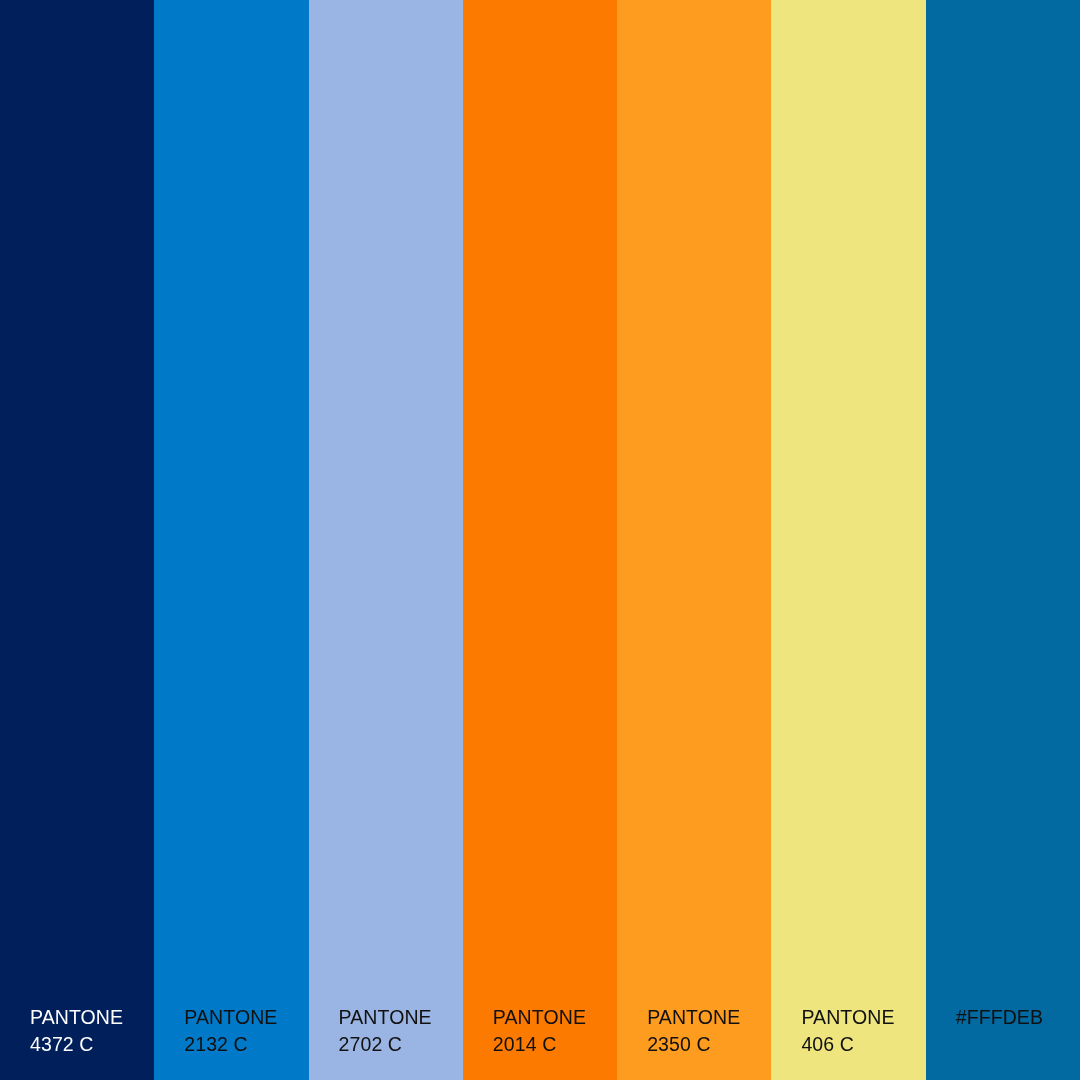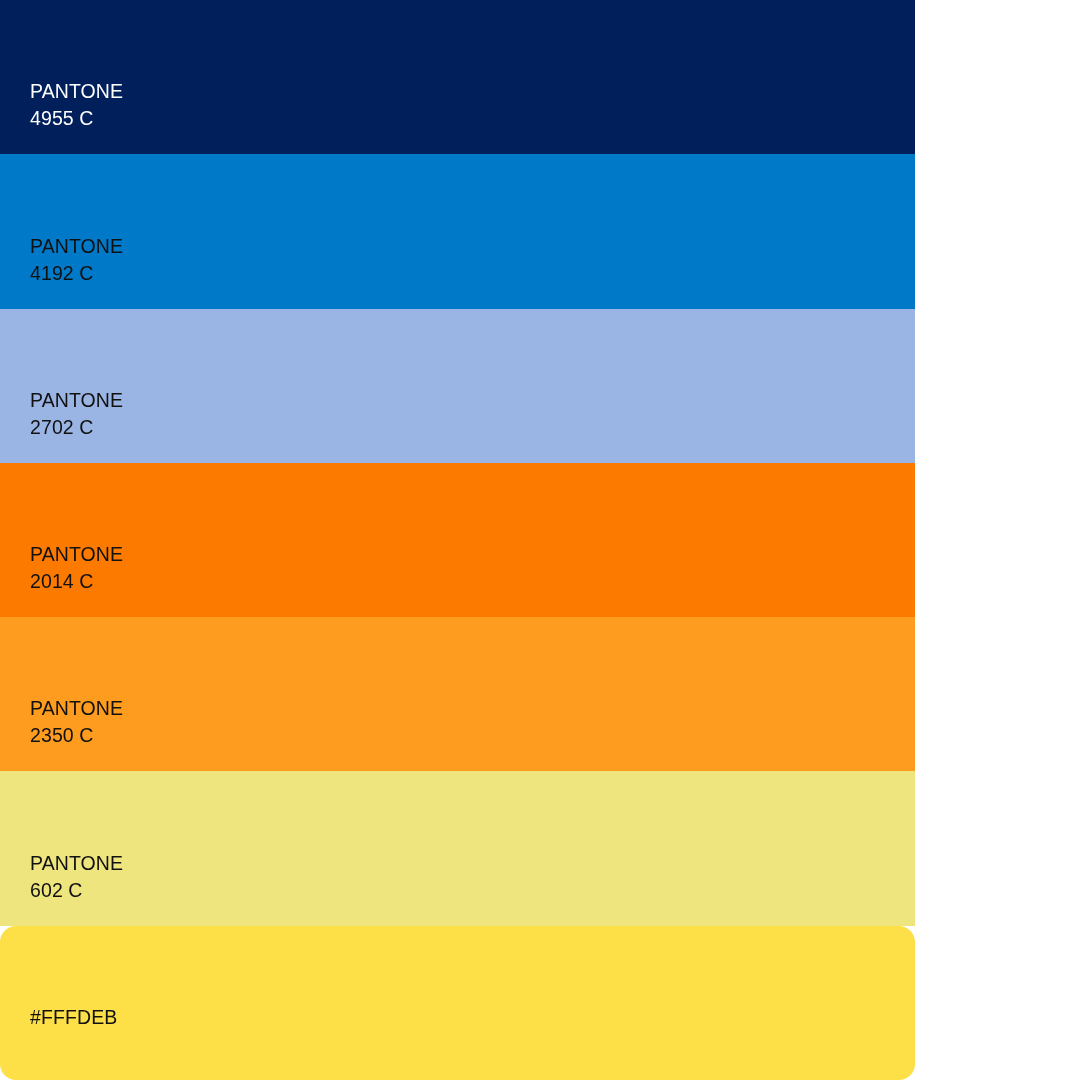--- a/index.html
+++ b/index.html
@@ -10,22 +10,22 @@
   }
   body {
     width: 1080px;
     height: 1080px;
     overflow: hidden;
     font-family: "Liberation Sans", sans-serif;
   }
 
   #palette {
     display: flex;
-    flex-direction: column;
-    width: 915px;
+    flex-direction: row;
+    width: 1080px;
     height: 1080px;
     align-items: stretch;
     text-decoration: underline;
   }
 
   .swatch {
     flex: 1 1 0;
     position: relative;
     height: 100%;
     box-sizing: border-box;
@@ -57,28 +57,28 @@
   .label-dark  { color: #111111; }
 </style>
 </head>
 <body>
 
 <div id="palette">
 
   <div class="swatch" style="background-color: rgb(0, 31, 91);">
     <div class="swatch-label label-light" style="color: rgb(255, 255, 255);">
       <span class="label-line">PANTONE</span>
-      <span class="label-line">4955 C</span>
+      <span class="label-line">4372 C</span>
     </div>
   </div>
 
   <div class="swatch" style="background-color: rgb(0, 121, 200);">
     <div class="swatch-label label-dark" style="color: rgb(17, 17, 17);">
       <span class="label-line">PANTONE</span>
-      <span class="label-line">4192 C</span>
+      <span class="label-line">2132 C</span>
     </div>
   </div>
 
   <div class="swatch" style="background-color: rgb(154, 181, 228);">
     <div class="swatch-label label-dark" style="color: rgb(17, 17, 17);">
       <span class="label-line">PANTONE</span>
       <span class="label-line">2702 C</span>
     </div>
   </div>
 
@@ -92,23 +92,23 @@
   <div class="swatch" style="background-color: rgb(254, 156, 31);">
     <div class="swatch-label label-dark" style="color: rgb(17, 17, 17);">
       <span class="label-line">PANTONE</span>
       <span class="label-line">2350 C</span>
     </div>
   </div>
 
   <div class="swatch" style="background-color: rgb(239, 229, 126);">
     <div class="swatch-label label-dark" style="color: rgb(17, 17, 17);">
       <span class="label-line">PANTONE</span>
-      <span class="label-line">602 C</span>
+      <span class="label-line">406 C</span>
     </div>
   </div>
 
-  <div class="swatch" style="background-color: #fde047; border-radius: 16px;">
+  <div class="swatch" style="background-color: #0369a1;">
     <div class="swatch-label label-dark single-line" style="color: rgb(17, 17, 17);">
       <span class="label-line">#FFFDEB</span>
     </div>
   </div>
 
 </div>
 
 </body></html>

